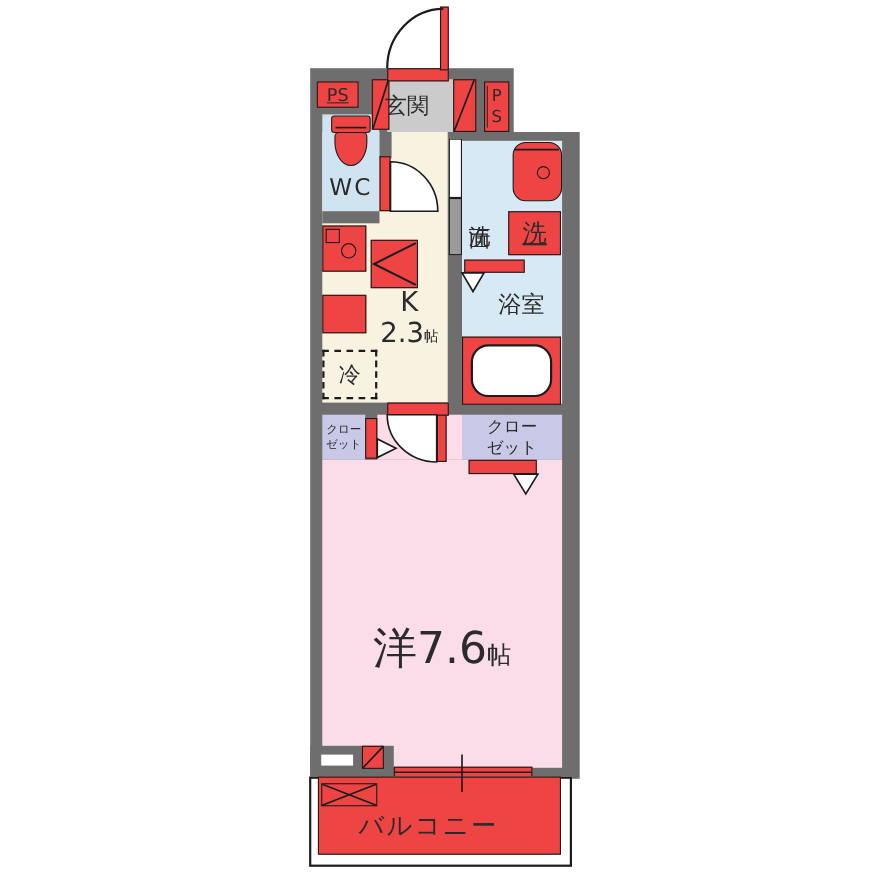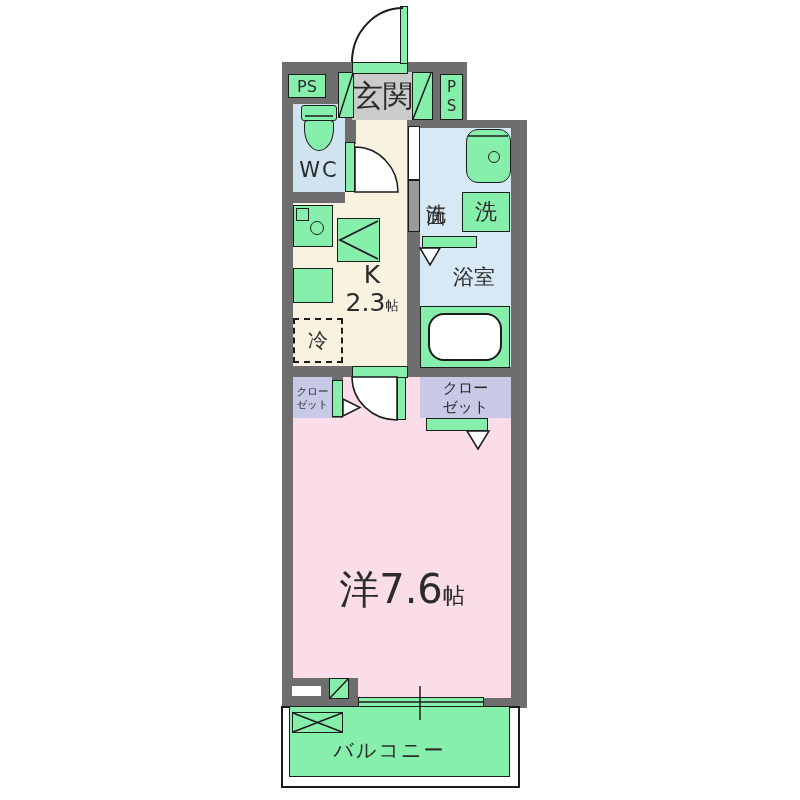--- a/index.html
+++ b/index.html
@@ -3,21 +3,21 @@
 <meta charset="utf-8">
 <style>
   html,body{margin:0;padding:0;background:#fff;}
   #canvas{
     position:relative;width:800px;height:800px;background:#fff;overflow:hidden;
     font-family:"DejaVu Sans",sans-serif;color:var(--text,#2b2b2b);
   }
   .abs{position:absolute;box-sizing:border-box;}
   .wall{background:var(--wall,#6e6e6e);}
   .whitebox{background:#fff;border:2px solid #1c1c1c;}
-  .thinbox{background:#86efac;border:1.5px solid #1c1c1c;}
+  .thinbox{background:#ef4444;border:1.5px solid #1c1c1c;text-decoration:underline;}
   .label{display:flex;align-items:center;justify-content:center;text-align:center;}
   .vtext{writing-mode:vertical-rl;text-orientation:upright;}
   svg.overlay{position:absolute;left:0;top:0;pointer-events:none;}
 </style>
 </head>
 <body>
 
 <div id="canvas">
 
   <div class="abs wall" style="left:282px;top:62px;width:185px;height:646px;"></div>
@@ -36,21 +36,21 @@
   <div class="abs wall" style="left:282px;top:678px;width:76px;height:30px;"></div>
 
   <div class="abs thinbox label" style="left:288px;top:74px;width:38px;height:24px;font-size:16px;">
     <span>PS</span>
   </div>
   <div class="abs thinbox" style="left:338px;top:72px;width:16px;height:46px;"></div>
   <div class="abs thinbox" style="left:412px;top:72px;width:21px;height:48px;"></div>
   <div class="abs thinbox label" style="left:440px;top:74px;width:23px;height:46px;font-size:15px;">
     <span class="vtext" style="letter-spacing:1px;">PS</span>
   </div>
-  <div class="abs label" style="left:353px;top:72px;width:60px;height:48px;font-size:30px;">
+  <div class="abs label" style="left:340px;top:72px;width:60px;height:48px;font-size:20px;">
     <span>玄関</span>
   </div>
   <div class="abs thinbox" style="left:352px;top:62px;width:56px;height:12px;border-width:1px;"></div>
   <div class="abs thinbox" style="left:400px;top:6px;width:8px;height:58px;"></div>
 
   <div class="abs thinbox" style="left:301px;top:105px;width:36px;height:16px;border-radius:3px;"></div>
   <div class="abs thinbox" style="left:304px;top:120px;width:30px;height:31px;border-radius:4px 4px 15px 15px / 4px 4px 22px 22px;"></div>
   <div class="abs label" style="left:293px;top:156px;width:52px;height:28px;font-size:21px;letter-spacing:2px;">
     <span>WC</span>
   </div>
@@ -108,21 +108,21 @@
       <span style="font-size:22px;margin-top:14px;">帖</span>
   </div>
 
   <div class="abs" style="left:292px;top:686px;width:29px;height:10px;background:#fff;"></div>
   <div class="abs thinbox" style="left:329px;top:678px;width:20px;height:21px;"></div>
   <div class="abs thinbox" style="left:358px;top:697px;width:126px;height:11px;"></div>
 
   <div class="abs whitebox" style="left:281px;top:706px;width:239px;height:82px;"></div>
   <div class="abs thinbox" style="left:289px;top:706px;width:221px;height:71px;"></div>
   <div class="abs thinbox" style="left:292px;top:712px;width:51px;height:21px;"></div>
-  <div class="abs label" style="left:289px;top:735px;width:201px;height:30px;font-size:20px;letter-spacing:2px;">
+  <div class="abs label" style="left:289px;top:735px;width:201px;height:30px;font-size:23px;letter-spacing:2px;">
     <span>バルコニー</span>
   </div>
 
   <svg class="overlay" width="800" height="800" viewBox="0 0 800 800">
     <path d="M 352 62 A 51 54 0 0 1 403 8" fill="none" stroke="#1c1c1c" stroke-width="2"></path>
     <path d="M 355 192 L 355 147 A 43 45 0 0 1 398 192 Z" fill="#ffffff" stroke="#1c1c1c" stroke-width="1.5"></path>
     <path d="M 397 377 L 352 377 A 45 43 0 0 0 397 420 Z" fill="#ffffff" stroke="#1c1c1c" stroke-width="1.5"></path>
     <path d="M 339 117 L 353 73" fill="none" stroke="#1c1c1c" stroke-width="1.5"></path>
     <path d="M 413 119 L 431 73" fill="none" stroke="#1c1c1c" stroke-width="1.5"></path>
     <path d="M 378 221 L 340 240 L 378 259" fill="none" stroke="#1c1c1c" stroke-width="1.8"></path>

